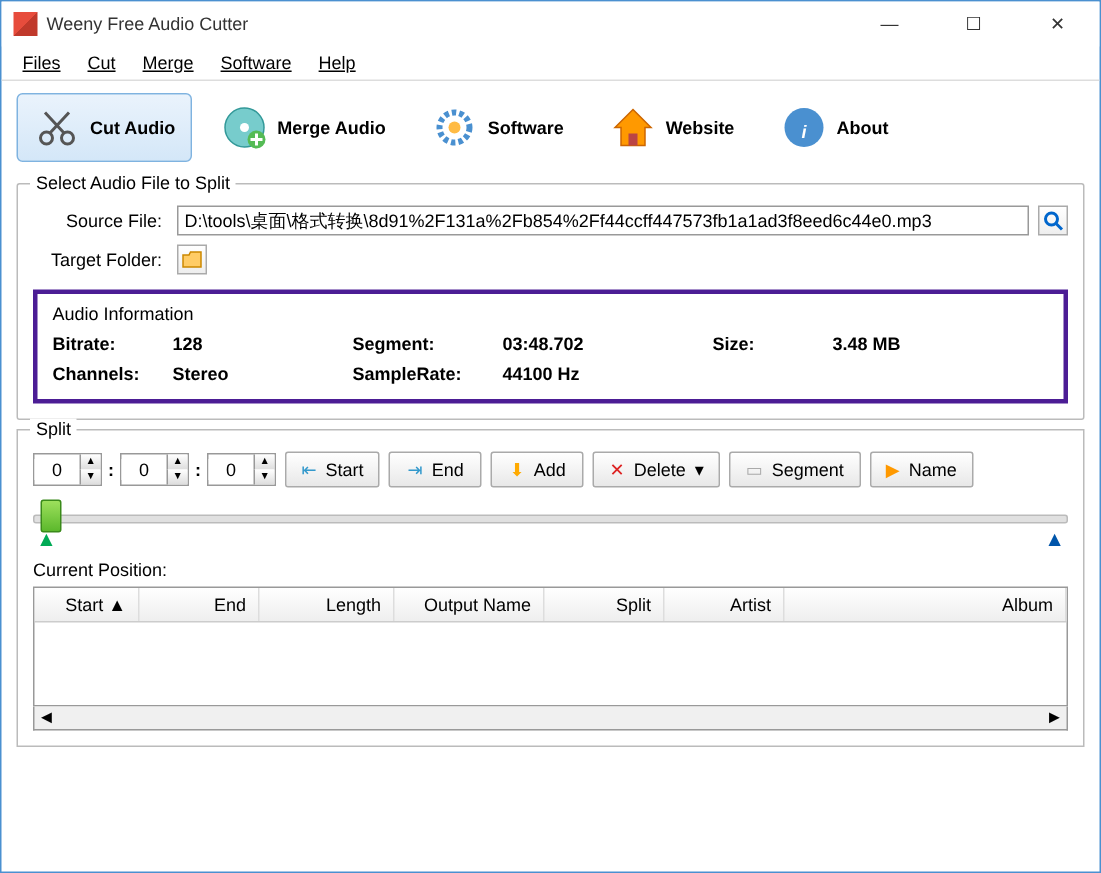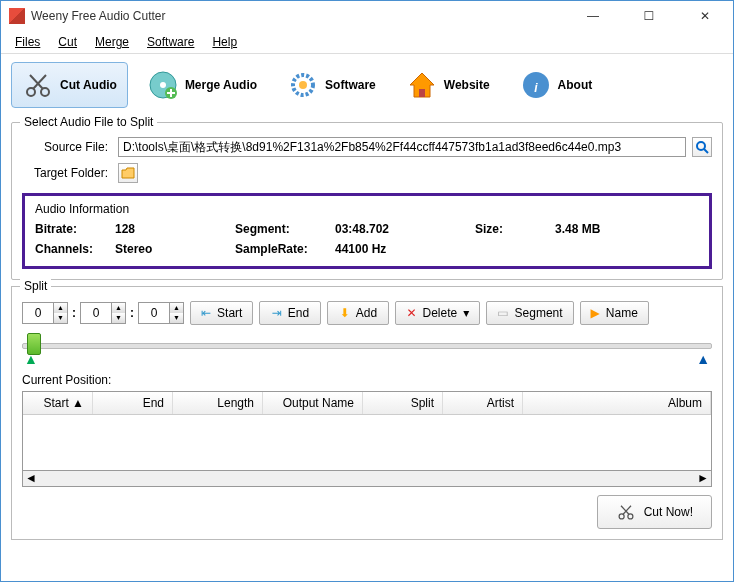--- a/index.html
+++ b/index.html
@@ -231,26 +231,14 @@
         <div class="lv-col" style="width:80px">Split</div>
         <div class="lv-col" style="width:80px">Artist</div>
         <div class="lv-col" style="flex:1">Album</div>
       </div>
     </div>
     <div class="hscroll">
         <span>◄</span>
         <span>►</span>
       </div>
 
-    <div class="cut-row">
-      <div class="cut-btn">
-        <span>
-            <svg width="20" height="20" viewBox="0 0 32 32">
-              <circle cx="9" cy="23" r="4" fill="none" stroke="#555" stroke-width="2"></circle>
-              <circle cx="23" cy="23" r="4" fill="none" stroke="#555" stroke-width="2"></circle>
-              <path d="M11 20 L24 6 M21 20 L8 6" stroke="#555" stroke-width="2"></path>
-            </svg>
-          </span>
-        <span>Cut Now!</span>
-      </div>
-    </div>
   </div>
 </div>
 
 </body></html>

